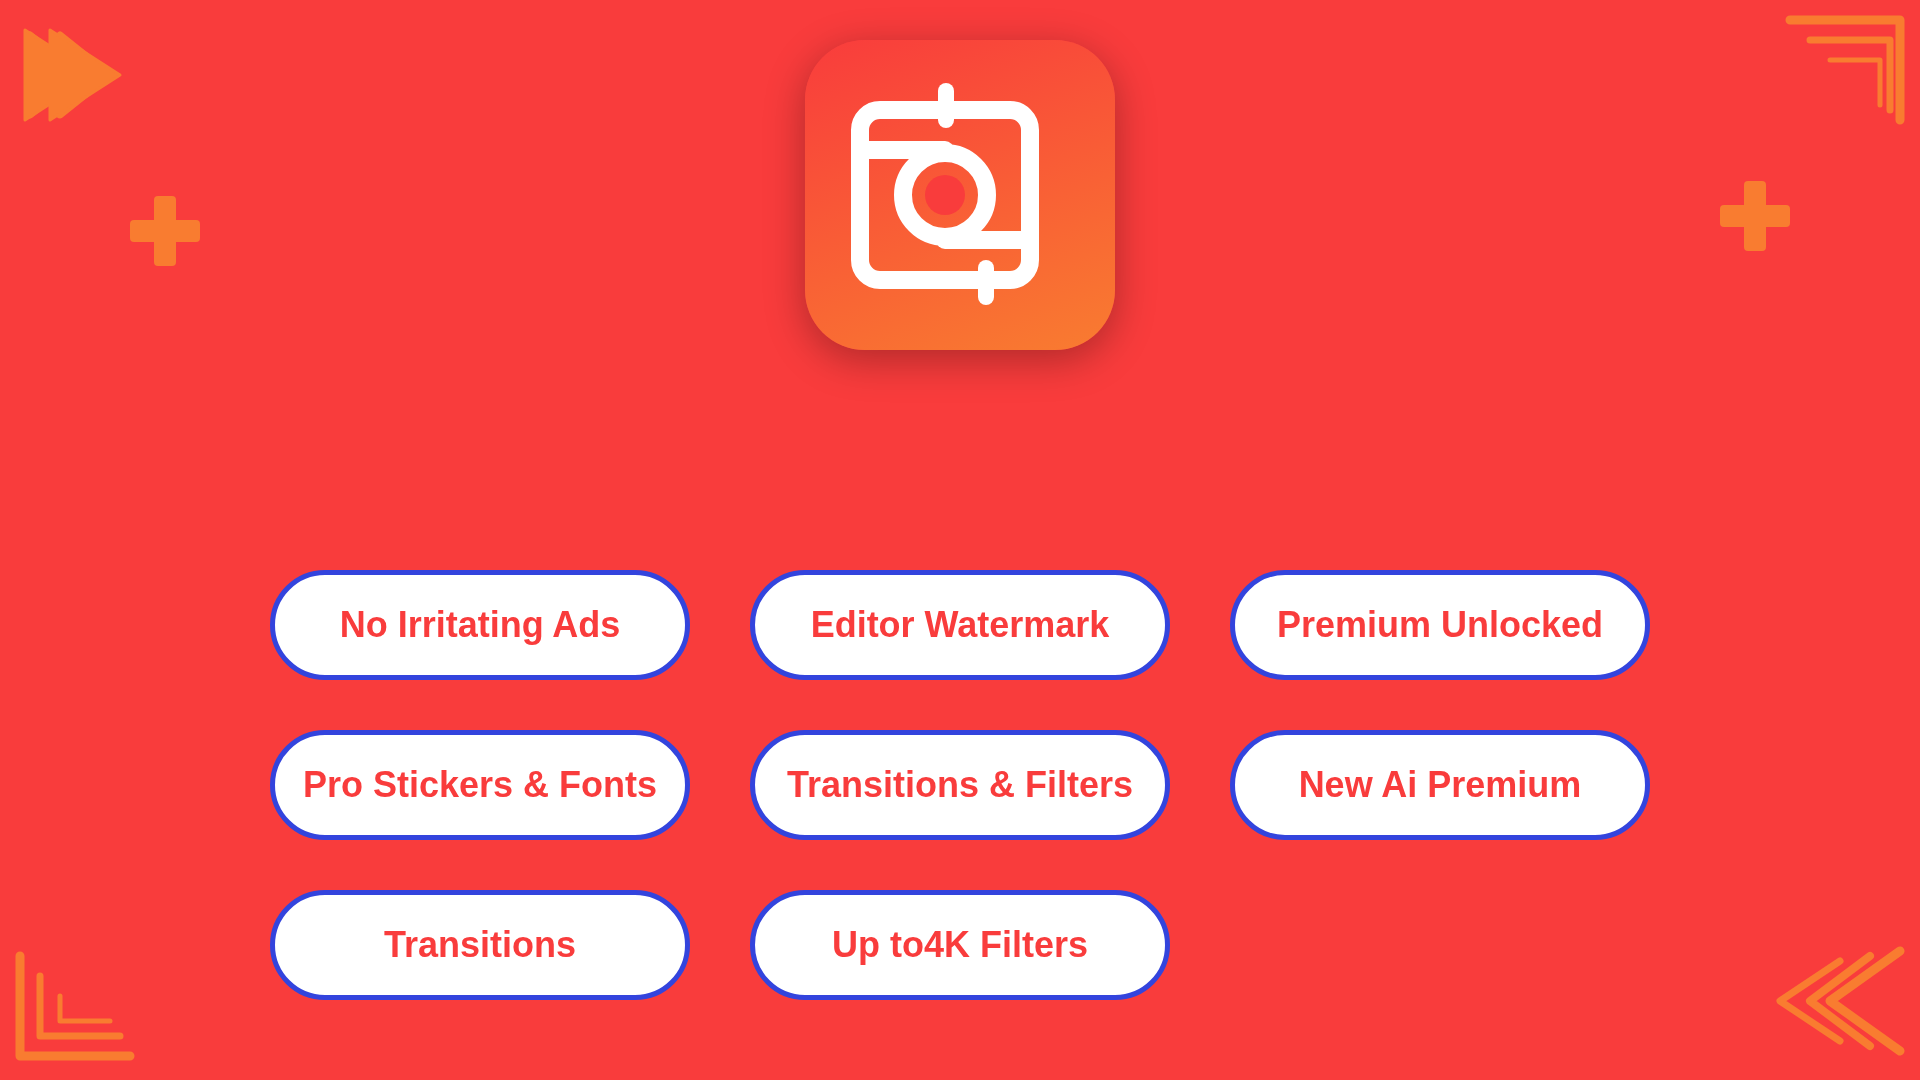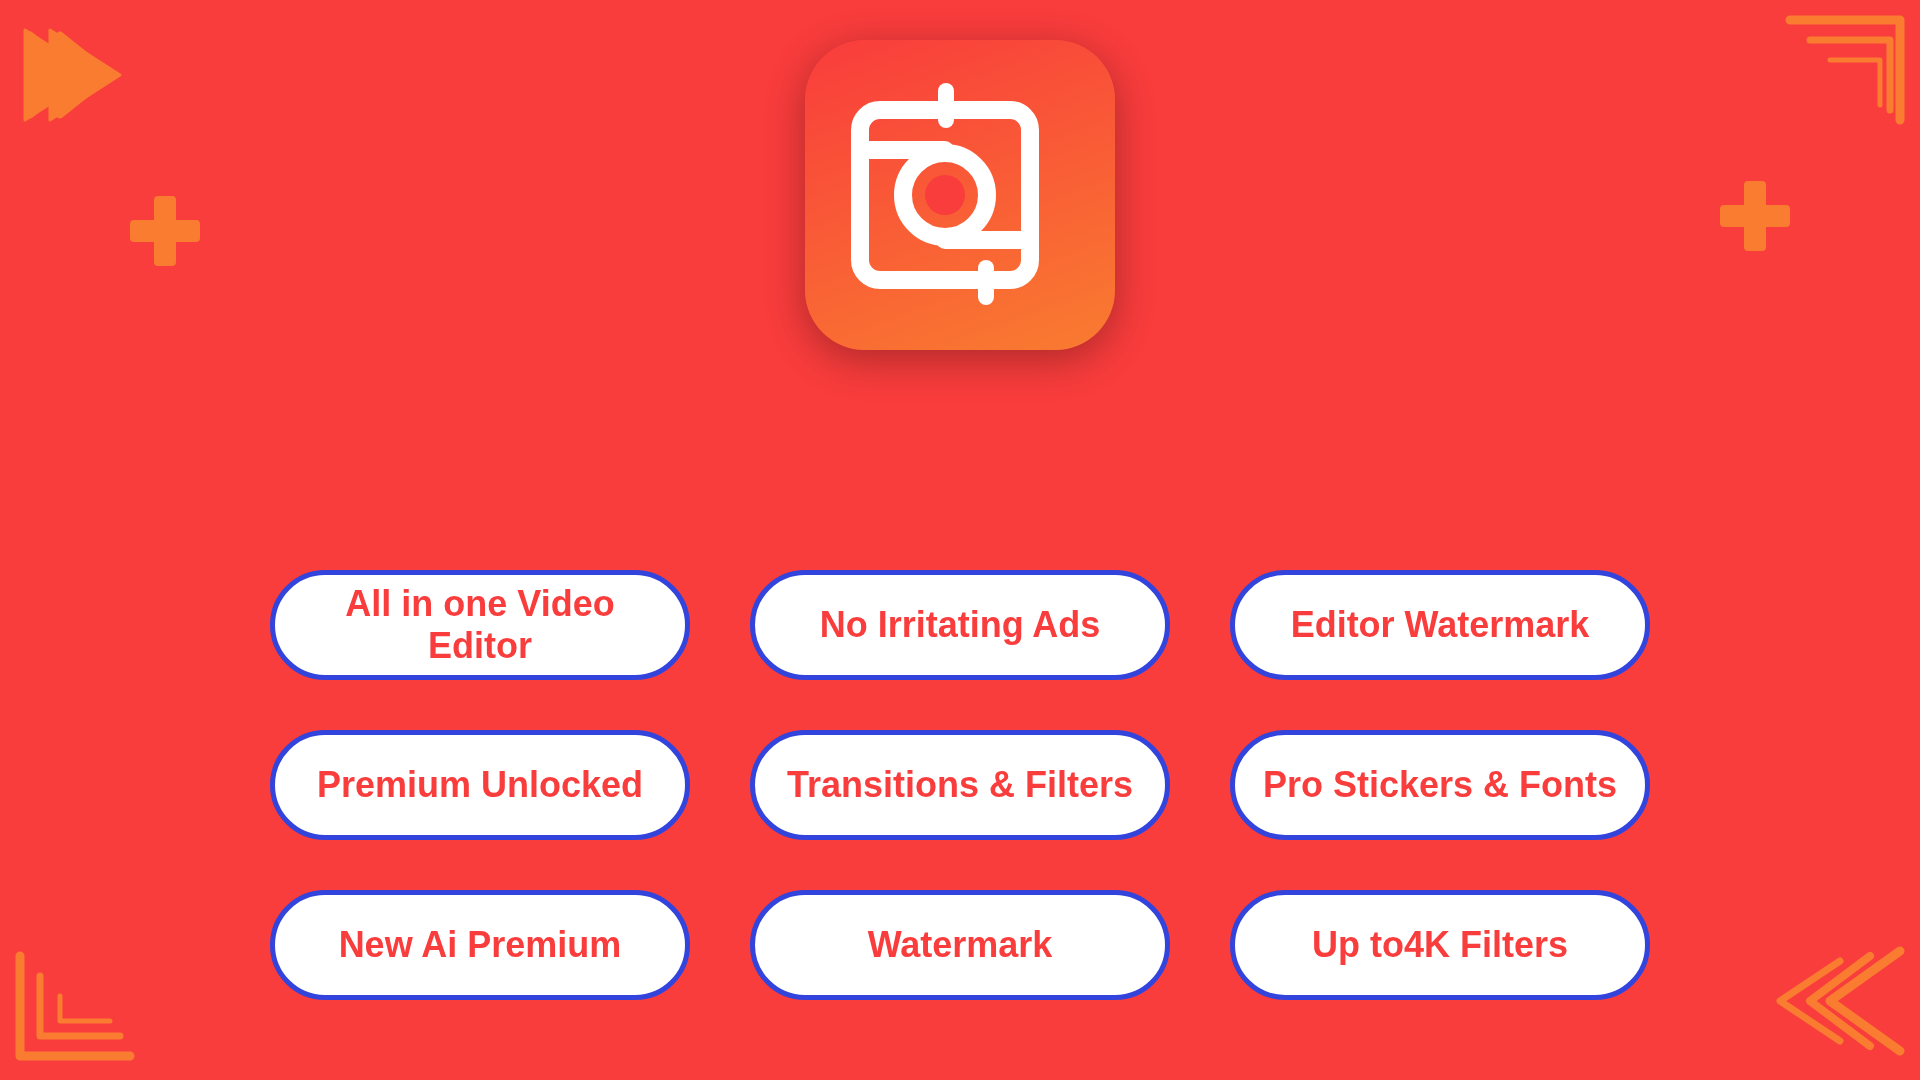--- a/index.html
+++ b/index.html
@@ -206,49 +206,46 @@
     <rect x="138" y="185" width="16" height="45" rx="8" fill="white"></rect>
 
     <line x1="20" y1="75" x2="105" y2="75" stroke="white" stroke-width="18" stroke-linecap="round"></line>
 
     <line x1="105" y1="165" x2="190" y2="165" stroke="white" stroke-width="18" stroke-linecap="round"></line>
   </svg>
 </div>
 
 <div class="buttons-grid">
 
-  <div class="feature-btn">
-    <span>All in one Video Editor</span>
-  </div>
 
   <div class="feature-btn">
     <span>No Irritating Ads</span>
   </div>
 
   <div class="feature-btn">
     <span>Editor Watermark</span>
   </div>
 
   <div class="feature-btn">
     <span>Premium Unlocked</span>
   </div>
 
   <div class="feature-btn">
+    <span>Pro Stickers &amp; Fonts</span>
+  </div>
+
+  <div class="feature-btn">
     <span>Transitions &amp; Filters</span>
   </div>
 
   <div class="feature-btn">
-    <span>Pro Stickers &amp; Fonts</span>
-  </div>
-
-  <div class="feature-btn">
     <span>New Ai Premium</span>
   </div>
 
   <div class="feature-btn">
-    <span>Watermark</span>
+    <span>Transitions</span>
   </div>
 
   <div class="feature-btn">
     <span>Up to4K Filters</span>
   </div>
 
 </div>
 
 </body></html>

